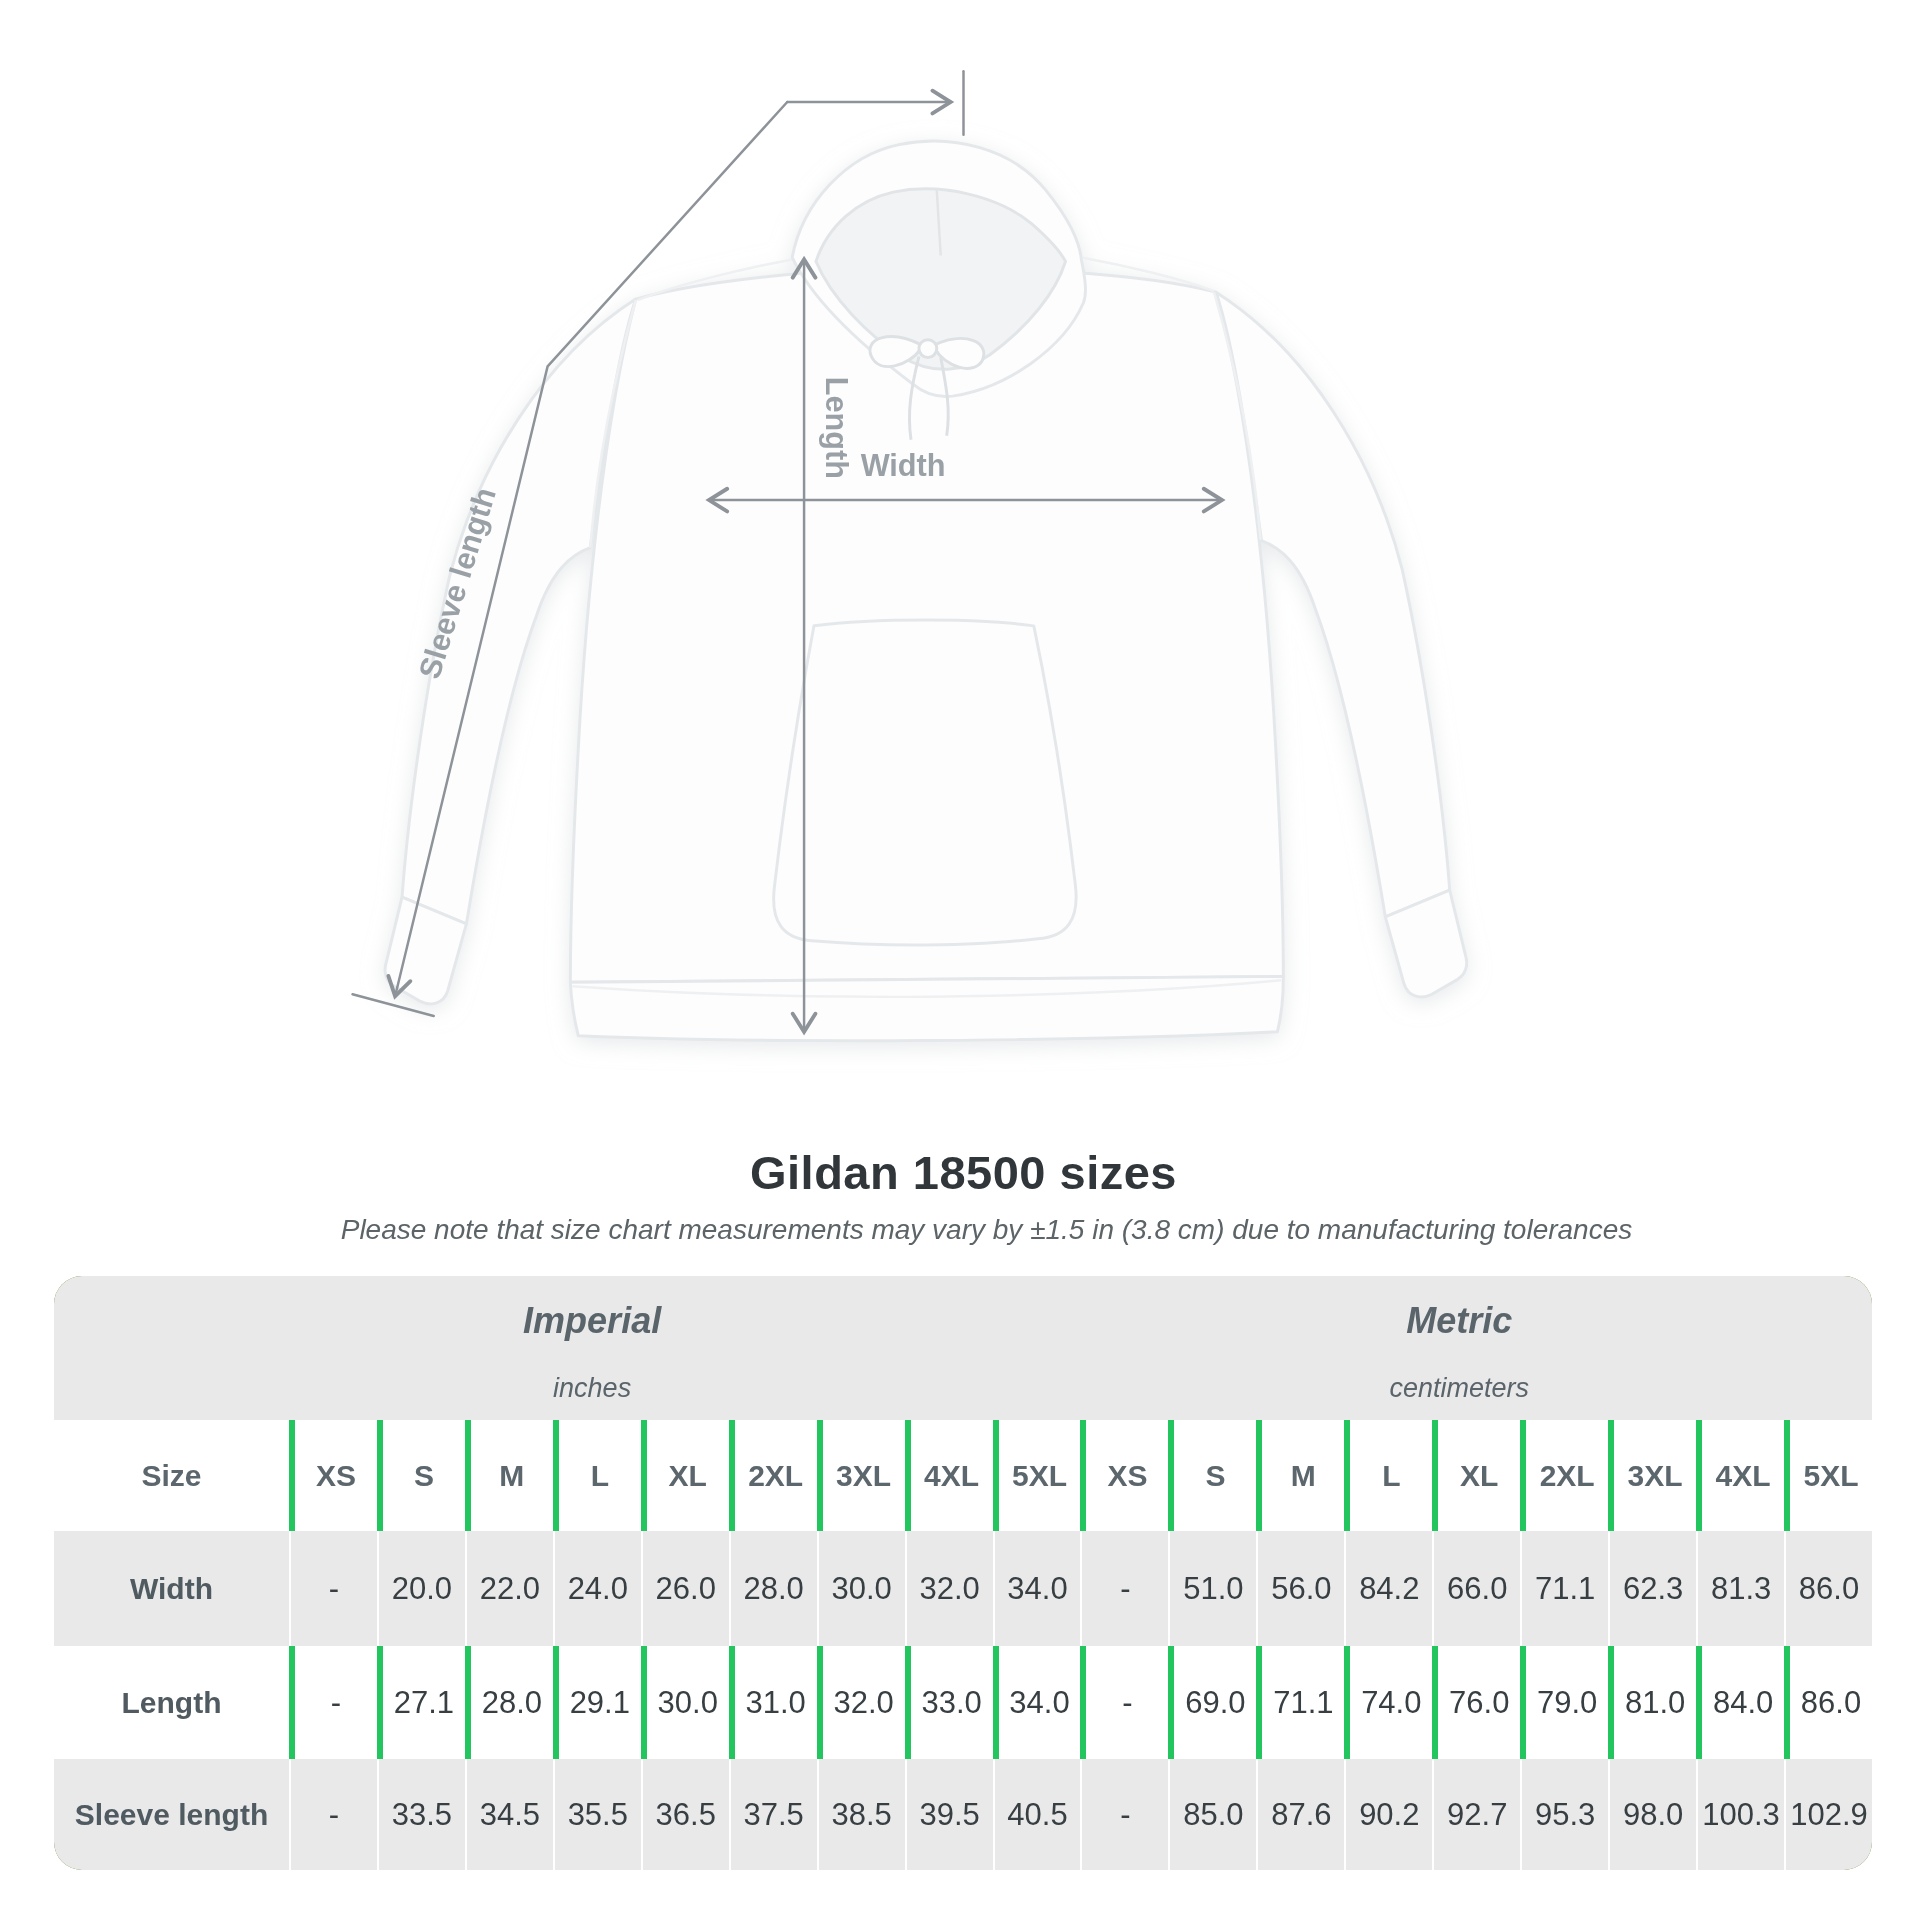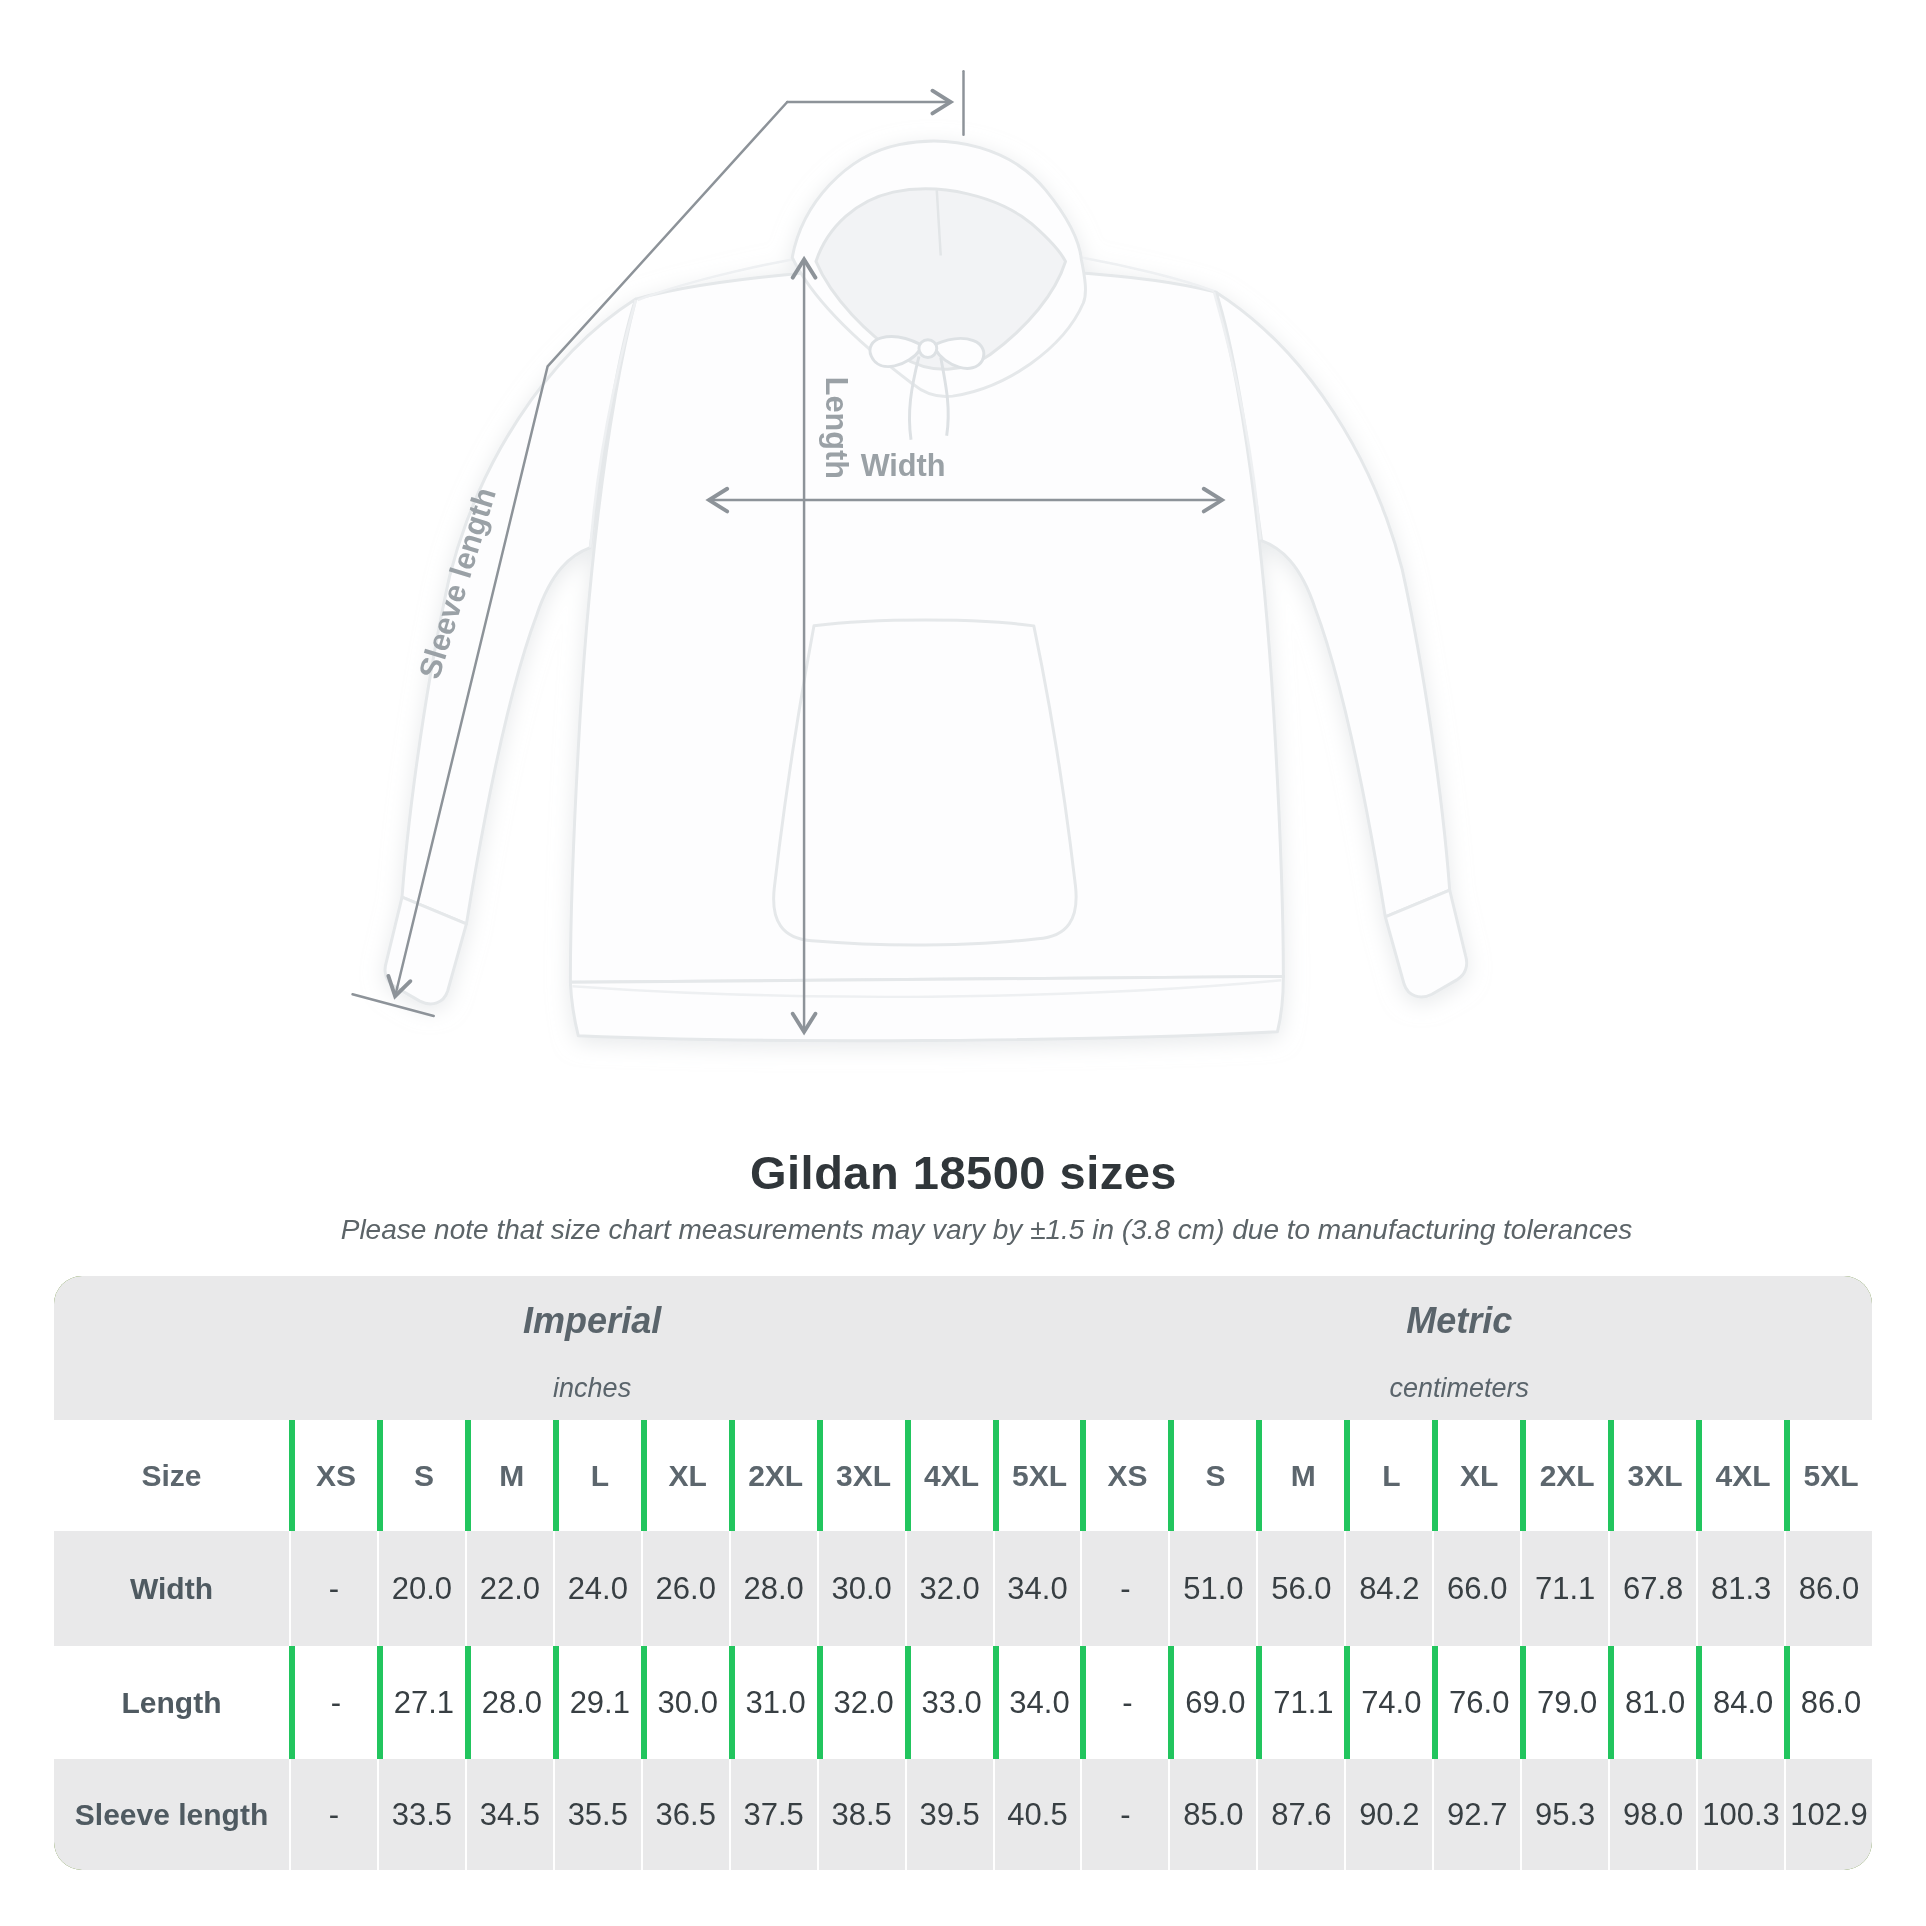--- a/index.html
+++ b/index.html
@@ -210,21 +210,21 @@
     <div class="cell">28.0</div>
     <div class="cell">30.0</div>
     <div class="cell">32.0</div>
     <div class="cell">34.0</div>
     <div class="cell">-</div>
     <div class="cell">51.0</div>
     <div class="cell">56.0</div>
     <div class="cell">84.2</div>
     <div class="cell">66.0</div>
     <div class="cell">71.1</div>
-    <div class="cell">67.8</div>
+    <div class="cell">62.3</div>
     <div class="cell">81.3</div>
     <div class="cell">86.0</div>
   </div>
 
   <div class="t-row r-length">
     <div class="cell rowlab">Length</div>
     <div class="cell">-</div>
     <div class="cell">27.1</div>
     <div class="cell">28.0</div>
     <div class="cell">29.1</div>

